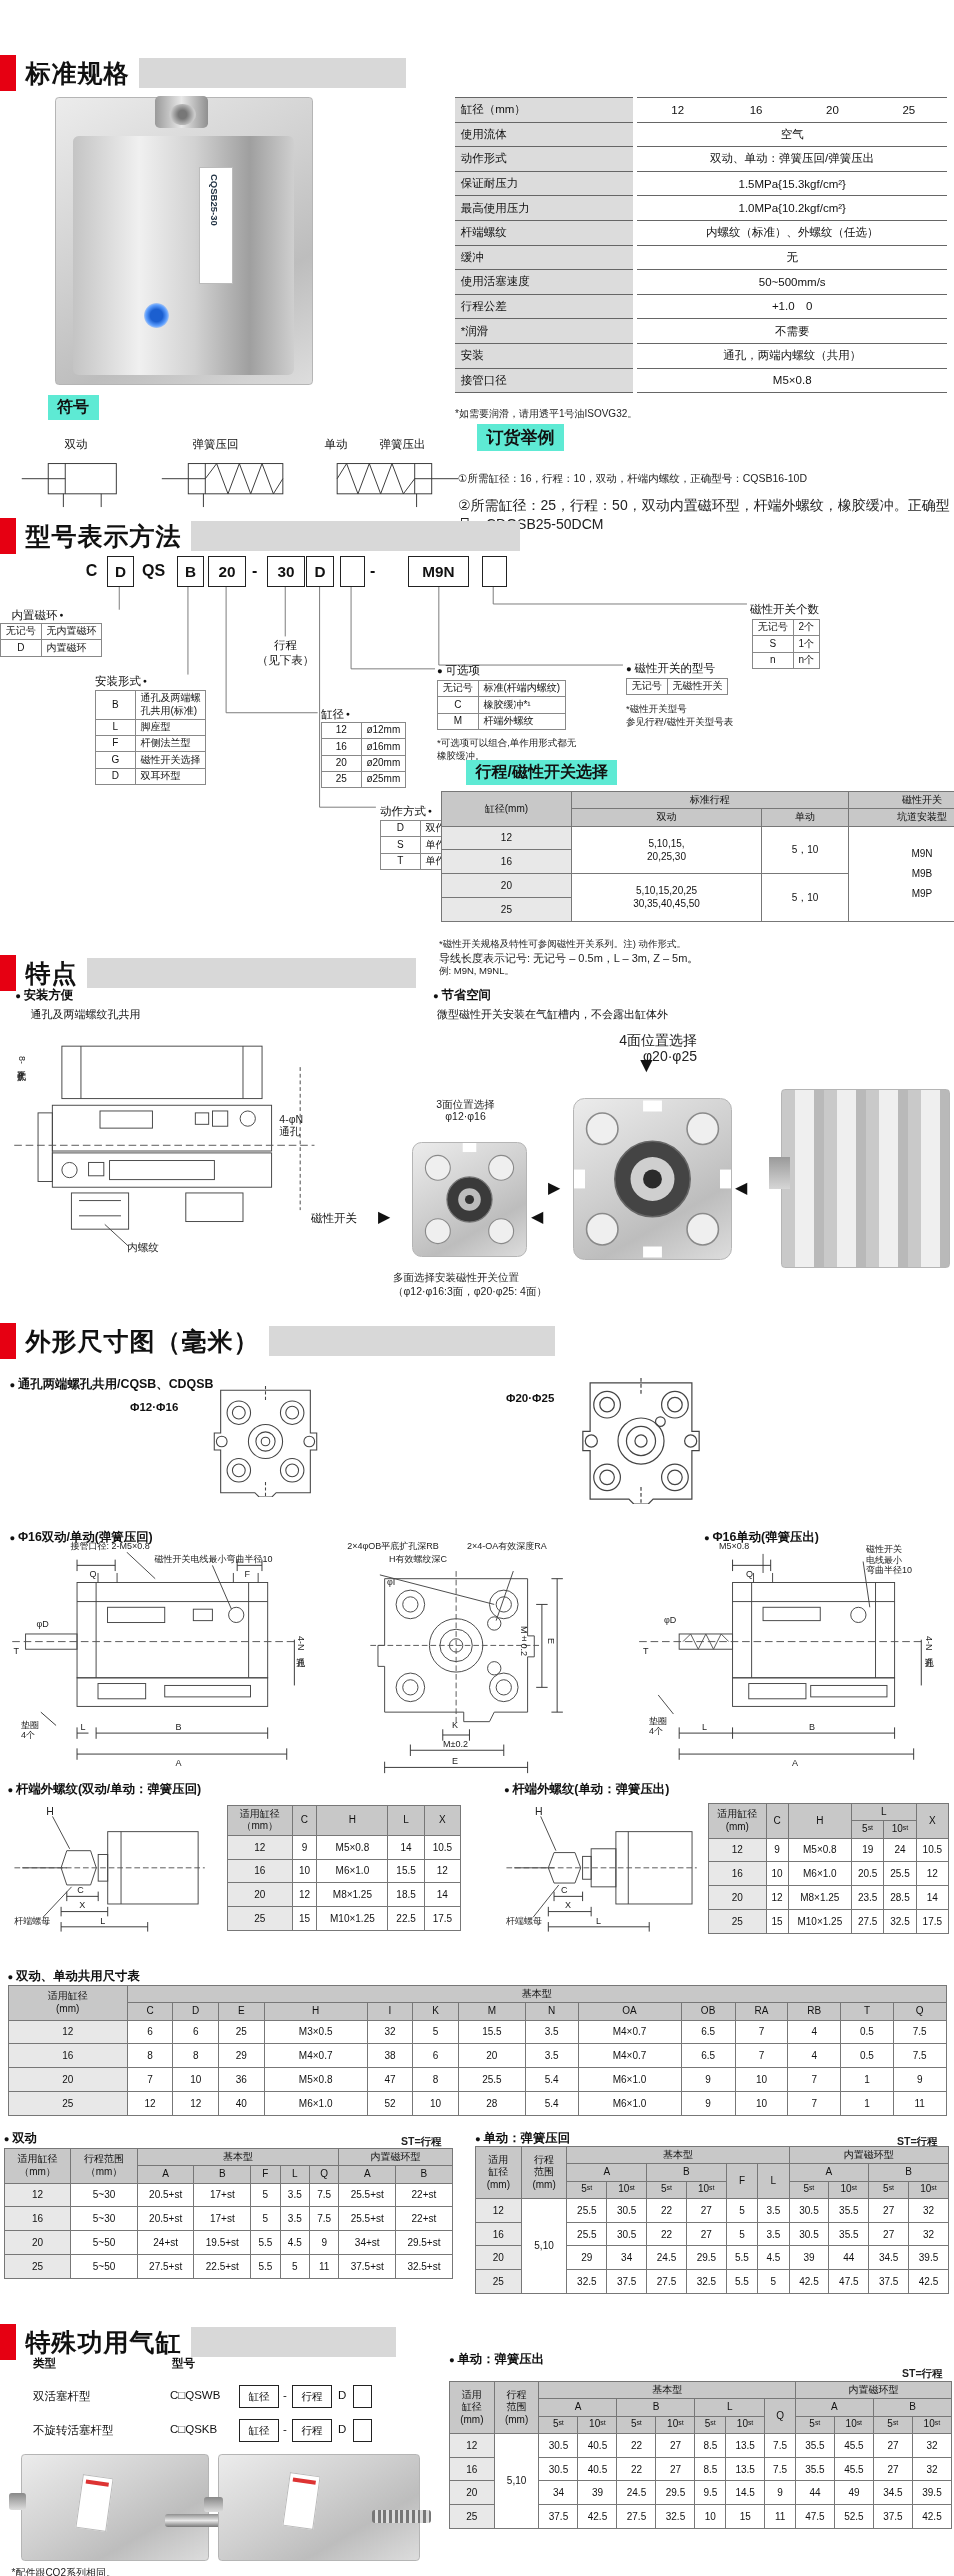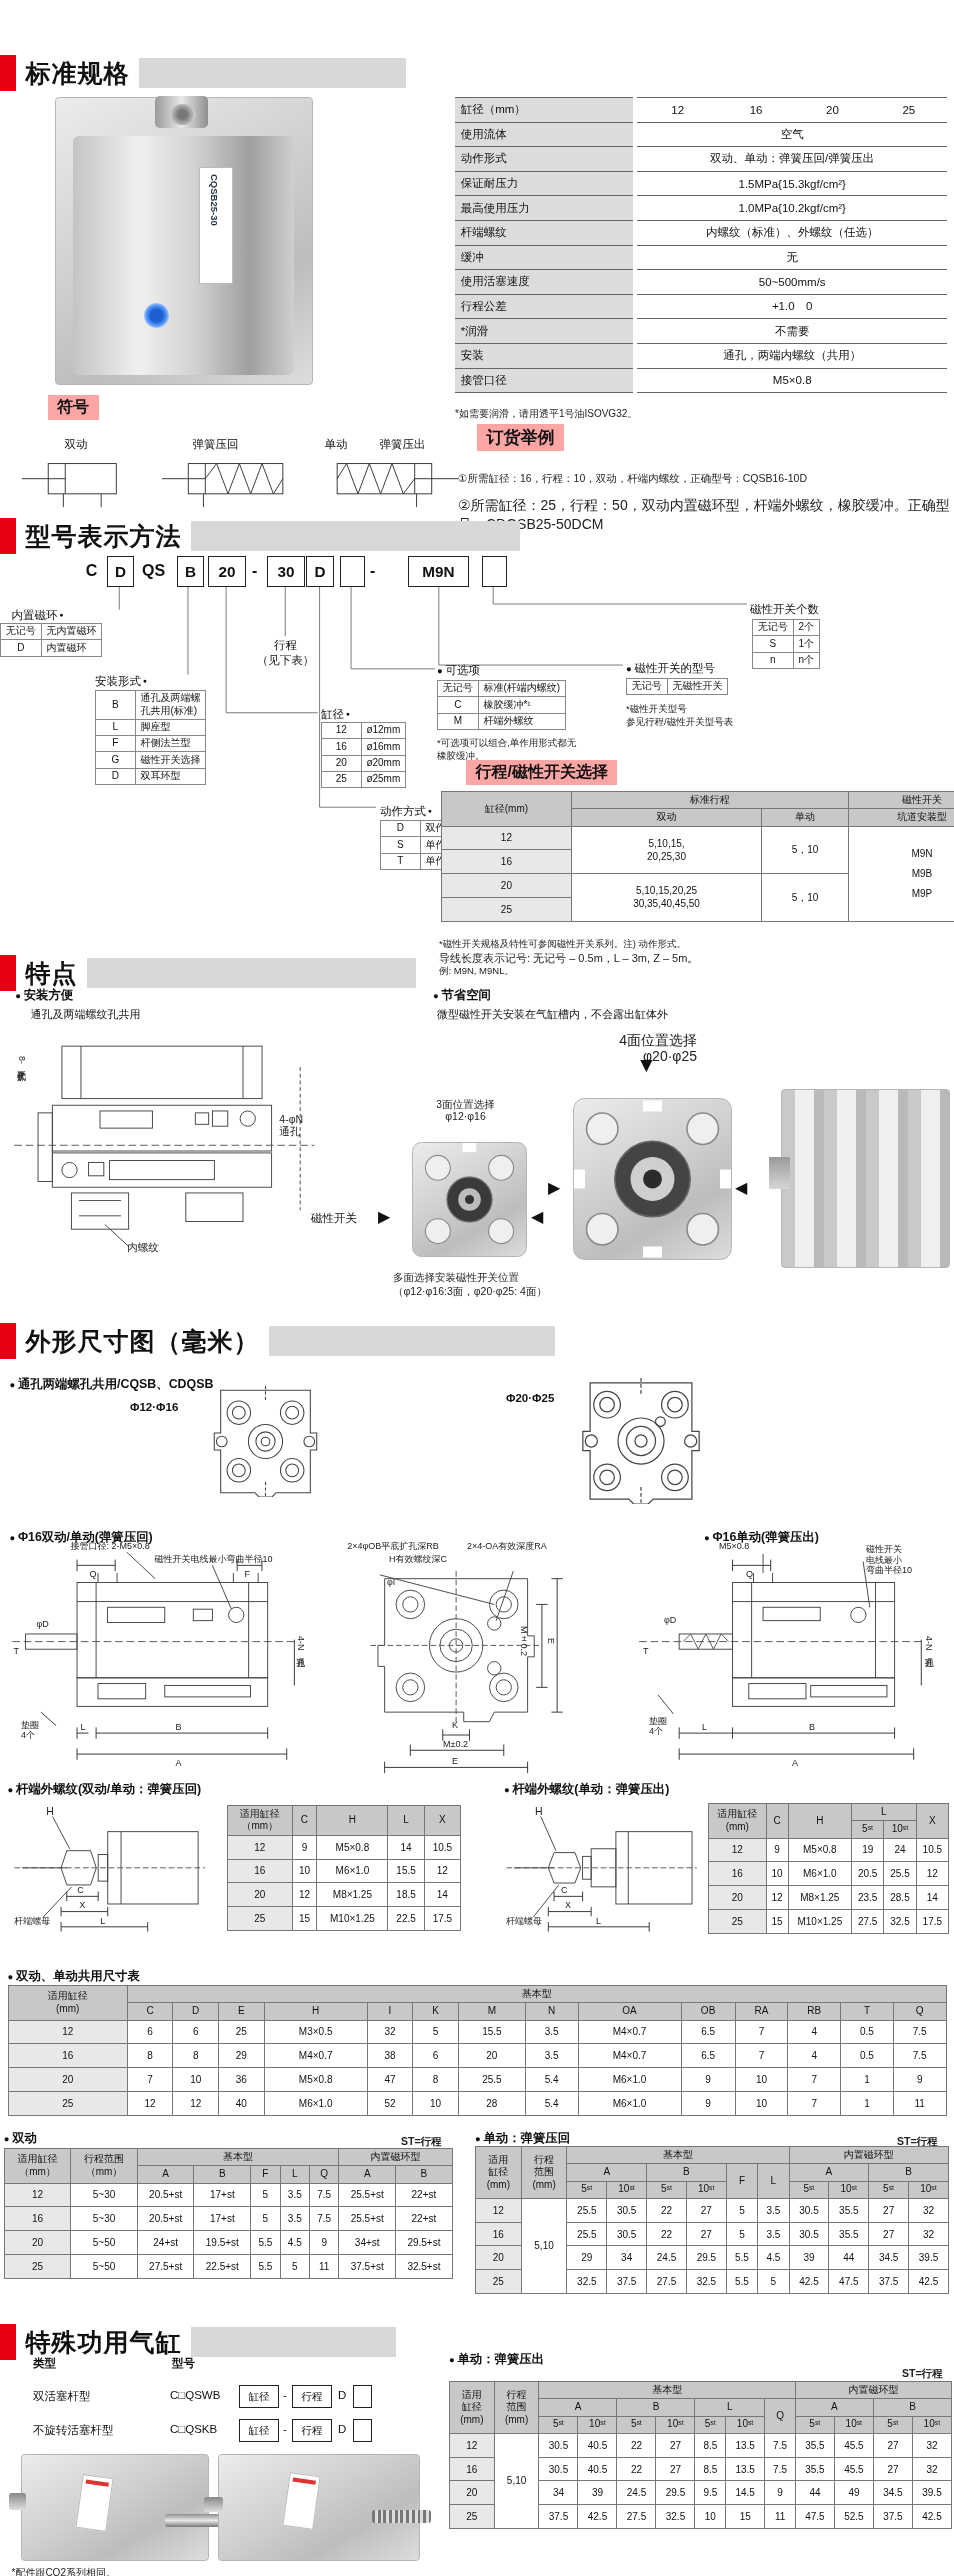--- a/index.html
+++ b/index.html
@@ -3,21 +3,21 @@
 <meta charset="utf-8">
 <style>
   html,body{margin:0;padding:0;background:#fff}
   body{width:954px;font-family:"Liberation Sans","DejaVu Sans",sans-serif;color:#111}
   #page{position:relative;width:954px;height:2576px;overflow:hidden;background:#fff}
   .abs{position:absolute}
   .sechead{position:absolute;left:0;display:flex;align-items:center;gap:9.5px;height:36px}
   .sechead .red{width:16px;height:36px;background:#e60012}
   .sechead .t{font-size:25px;font-weight:bold;letter-spacing:1px;white-space:nowrap}
   .sechead .bar{height:30.5px;background:#d8d8d8}
-  .hl{background:#fca5a5;padding:1.9px 9.5px;font-weight:bold;display:inline-block}
+  .hl{background:#5eead4;padding:1.9px 9.5px;font-weight:bold;display:inline-block}
   .bullet{position:absolute;font-size:12.4px;font-weight:bold;white-space:nowrap}
   .sub{position:absolute;font-size:11px;white-space:nowrap}
   .note{position:absolute;font-size:10px;color:#222;white-space:pre-line;line-height:1.35}
   .dim{position:absolute;font-size:9px;color:#222;white-space:pre-line;line-height:1.15}
   .dim.v{writing-mode:vertical-rl}
   .lbl{position:absolute;font-size:11.5px;white-space:nowrap}
   .ldot::after{content:" ●";font-size:6.7px;vertical-align:1.9px}
   .bdot::before{content:"● ";font-size:9.5px}
   table{position:absolute;border-collapse:collapse;background:#fff}
   table.t th{background:#c8c8c8;font-weight:normal;border:1px solid #777;padding:1.9px 2.9px;font-size:10px;white-space:pre-line;text-align:center;line-height:1.25}

